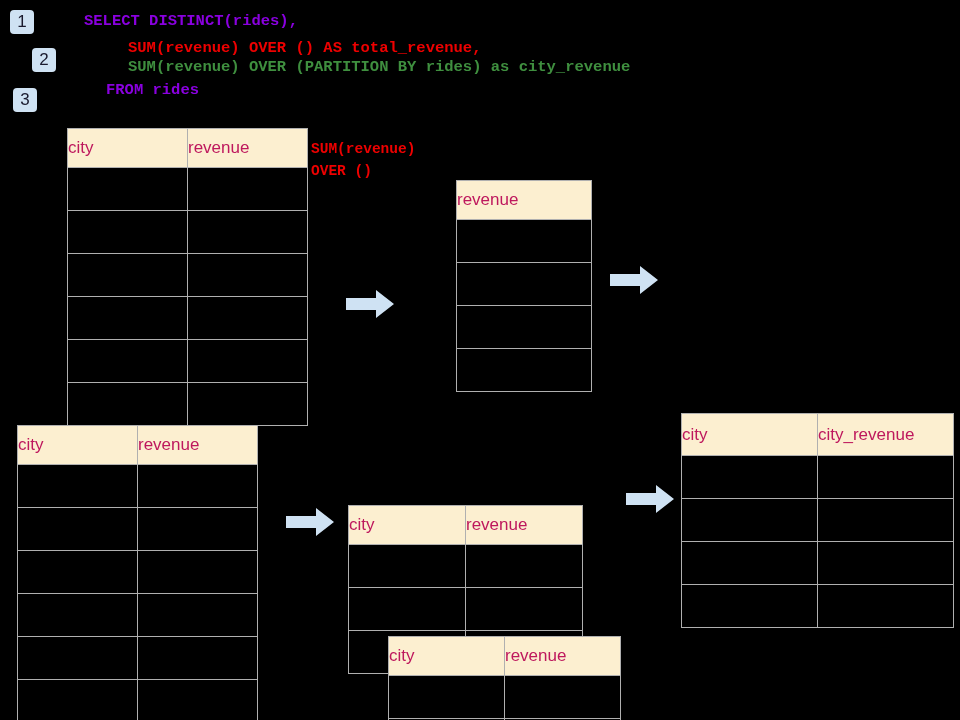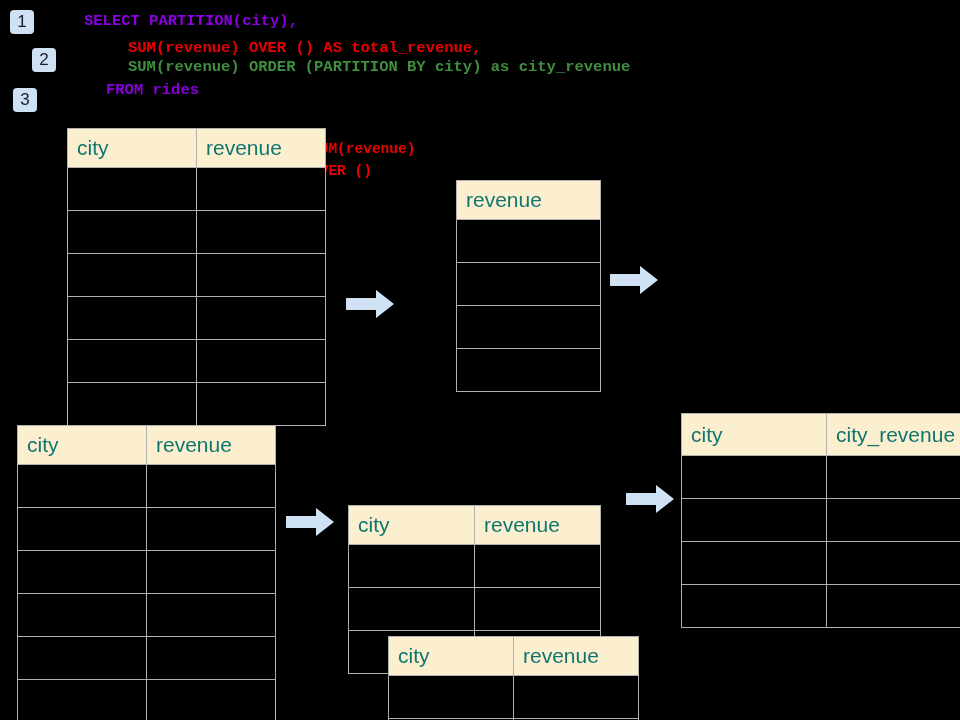--- a/index.html
+++ b/index.html
@@ -73,48 +73,47 @@
   }
   .tbl td, .tbl th {
     border: 1px solid #b0b0b0;
     padding: 0;
     margin: 0;
     text-align: left;
     vertical-align: middle;
   }
   .tbl th {
     background: #fcefd0;
-    color: #0f766e;
+    color: #be185d;
     font-family: "Liberation Sans", sans-serif;
     font-weight: normal;
-    font-size: 21px;
-    padding-left: 9px;
+    font-size: 17px;
   }
   .tbl td {
     background: #000000;
     height: 42px;
   }
 
   
   .arrow {
     position: absolute;
   }
 </style>
 </head>
 <body>
 
 <div id="canvas">
 
   <div class="badge" style="left:10px; top:10px;">1</div>
   <div class="badge" style="left:32px; top:48px;">2</div>
   <div class="badge" style="left:13px; top:88px;">3</div>
 
-  <div class="code purple" style="left:84px; top:12px;">SELECT PARTITION(city),</div>
+  <div class="code purple" style="left:84px; top:12px;">SELECT DISTINCT(rides),</div>
   <div class="code red" style="left:128px; top:39px;">SUM(revenue) OVER () AS total_revenue,</div>
-  <div class="code green" style="left:128px; top:58px;">SUM(revenue) ORDER (PARTITION BY city) as city_revenue</div>
+  <div class="code green" style="left:128px; top:58px;">SUM(revenue) OVER (PARTITION BY rides) as city_revenue</div>
   <div class="code purple" style="left:106px; top:81px;">FROM rides</div>
 
 
   <div class="annot red" style="left:311px; top:138px;">SUM(revenue)
 OVER ()</div>
 
   <table class="tbl" style="left:67px; top:128px; width:238px;">
     <thead>
       <tr>
         <th style="width:119px; height:38px;">city</th>

